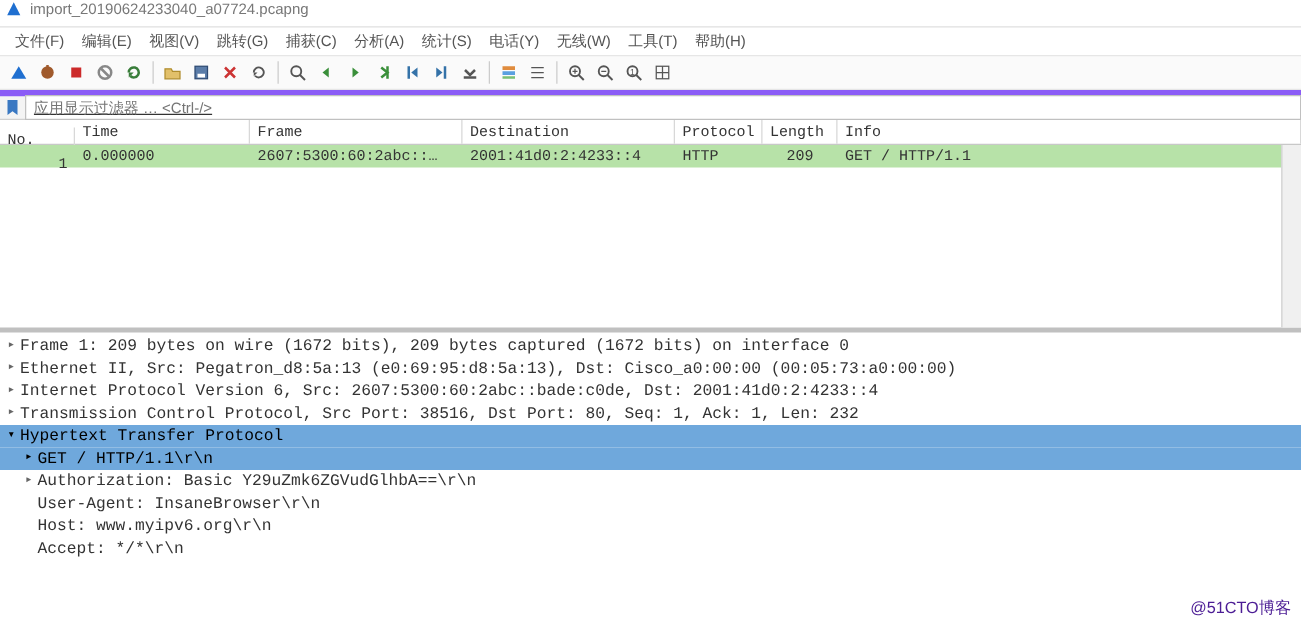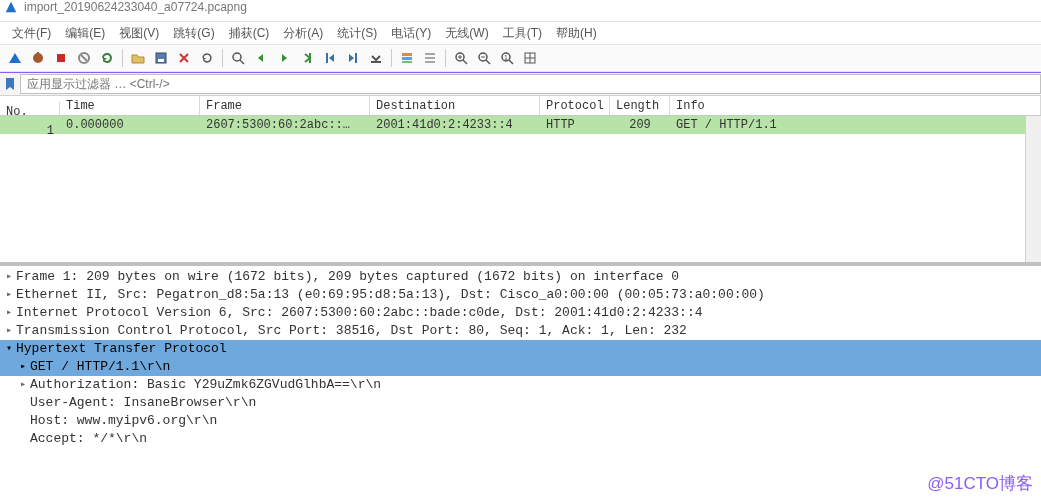--- a/index.html
+++ b/index.html
@@ -14,21 +14,21 @@
   
   .menubar { height: 22px; display: flex; align-items: center; padding: 0 6px; gap: 2px; color: #555; }
   .menubar span { padding: 2px 6px; cursor: default; }
 
   
   .toolbar { height: 28px; display: flex; align-items: center; padding: 0 4px; gap: 1px; border-top: 1px solid #e6e6e6; border-bottom: 1px solid #e6e6e6; background: #fafafa; }
   .tb-btn { width: 22px; height: 22px; display: flex; align-items: center; justify-content: center; border-radius: 2px; }
   .tb-sep { width: 1px; height: 18px; background: #ccc; margin: 0 3px; }
 
   
-  .filterbar { height: 24px; display: flex; align-items: center; border-top: 1px solid #8b5cf6; border-bottom: 1px solid #d0d0d0; background: #f4f4f4; }
+  .filterbar { height: 24px; display: flex; align-items: center; border-top: 5px solid #8b5cf6; border-bottom: 1px solid #d0d0d0; background: #f4f4f4; text-decoration: underline; }
   .filterbar .flag { width: 20px; display: flex; justify-content: center; }
   .filterbar input { flex: 1; height: 20px; border: 1px solid #c0c0c0; background: #fff; padding: 0 6px; font-size: 12px; color: #888; font-family: inherit; outline: none; }
 
   
   .packet-list { height: 170px; border-bottom: 4px solid #c0c0c0; display: flex; flex-direction: column; position: relative; }
   .pl-head, .pl-row { display: flex; align-items: center; }
   .pl-head { height: 20px; background: #fff; border-bottom: 1px solid #c8c8c8; }
   .pl-head > div { border-right: 1px solid #d8d8d8; padding: 0 6px; height: 100%; display: flex; align-items: center; color: #333; }
   .pl-row { height: 18px; font-size: 12px; }
   .pl-row.sel { background: #b7e2a8; }
@@ -45,21 +45,21 @@
 
   
   .details { height: 210px; overflow: auto; font-size: 13px; line-height: 18px; padding: 2px 0; }
   .d-row { display: flex; align-items: center; padding: 0 2px; }
   .d-row .tw { width: 14px; text-align: center; color: #666; font-size: 10px; }
   .d-row .txt { flex: 1; white-space: pre; }
   .d-row.lvl1 { padding-left: 16px; }
   .d-row.hl { background: #6fa8dc; }
   .d-row.hl .txt, .d-row.hl .tw { color: #000; }
 
-  .watermark { position: absolute; right: 8px; bottom: 6px; color: #8b5cf6; font-size: 17px; pointer-events: none; }
+  .watermark { position: absolute; right: 8px; bottom: 6px; color: #4c1d95; font-size: 13px; pointer-events: none; }
 
   svg { display:block; }
 </style>
 </head>
 <body>
 
 <div class="titlebar">
   <span class="logo">
     <svg viewBox="0 0 16 16">
         <path d="M2 14 L8 2 L14 14 Z" fill="#1f6fd0"></path>

